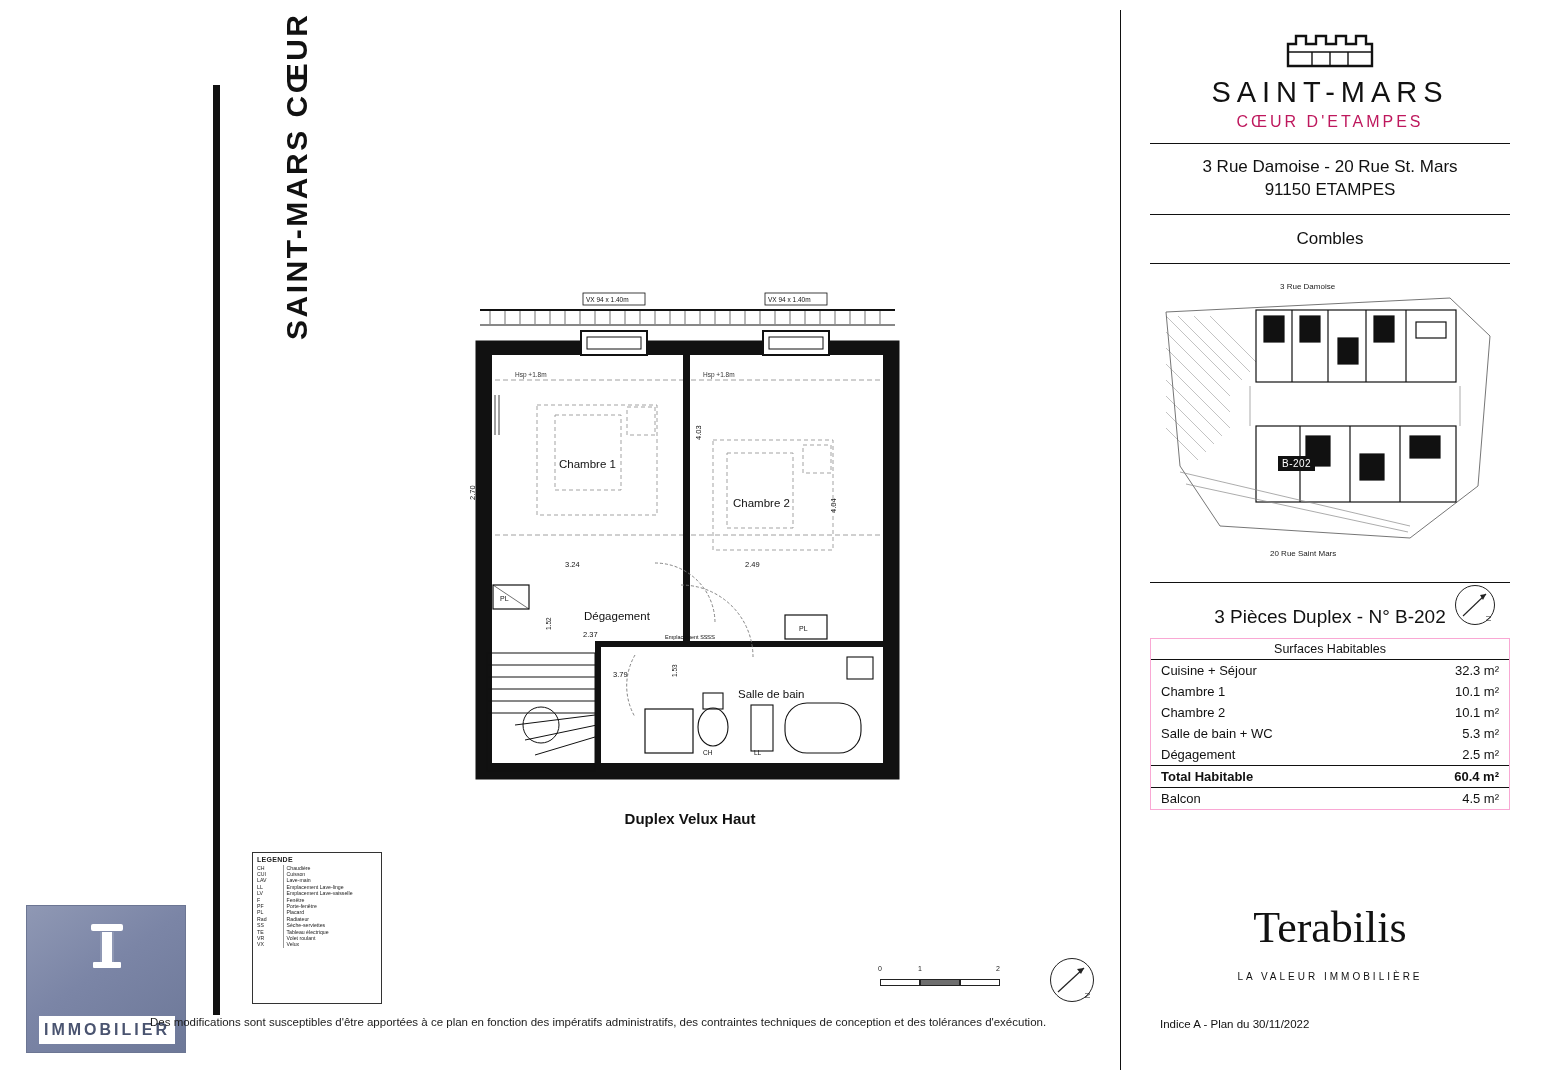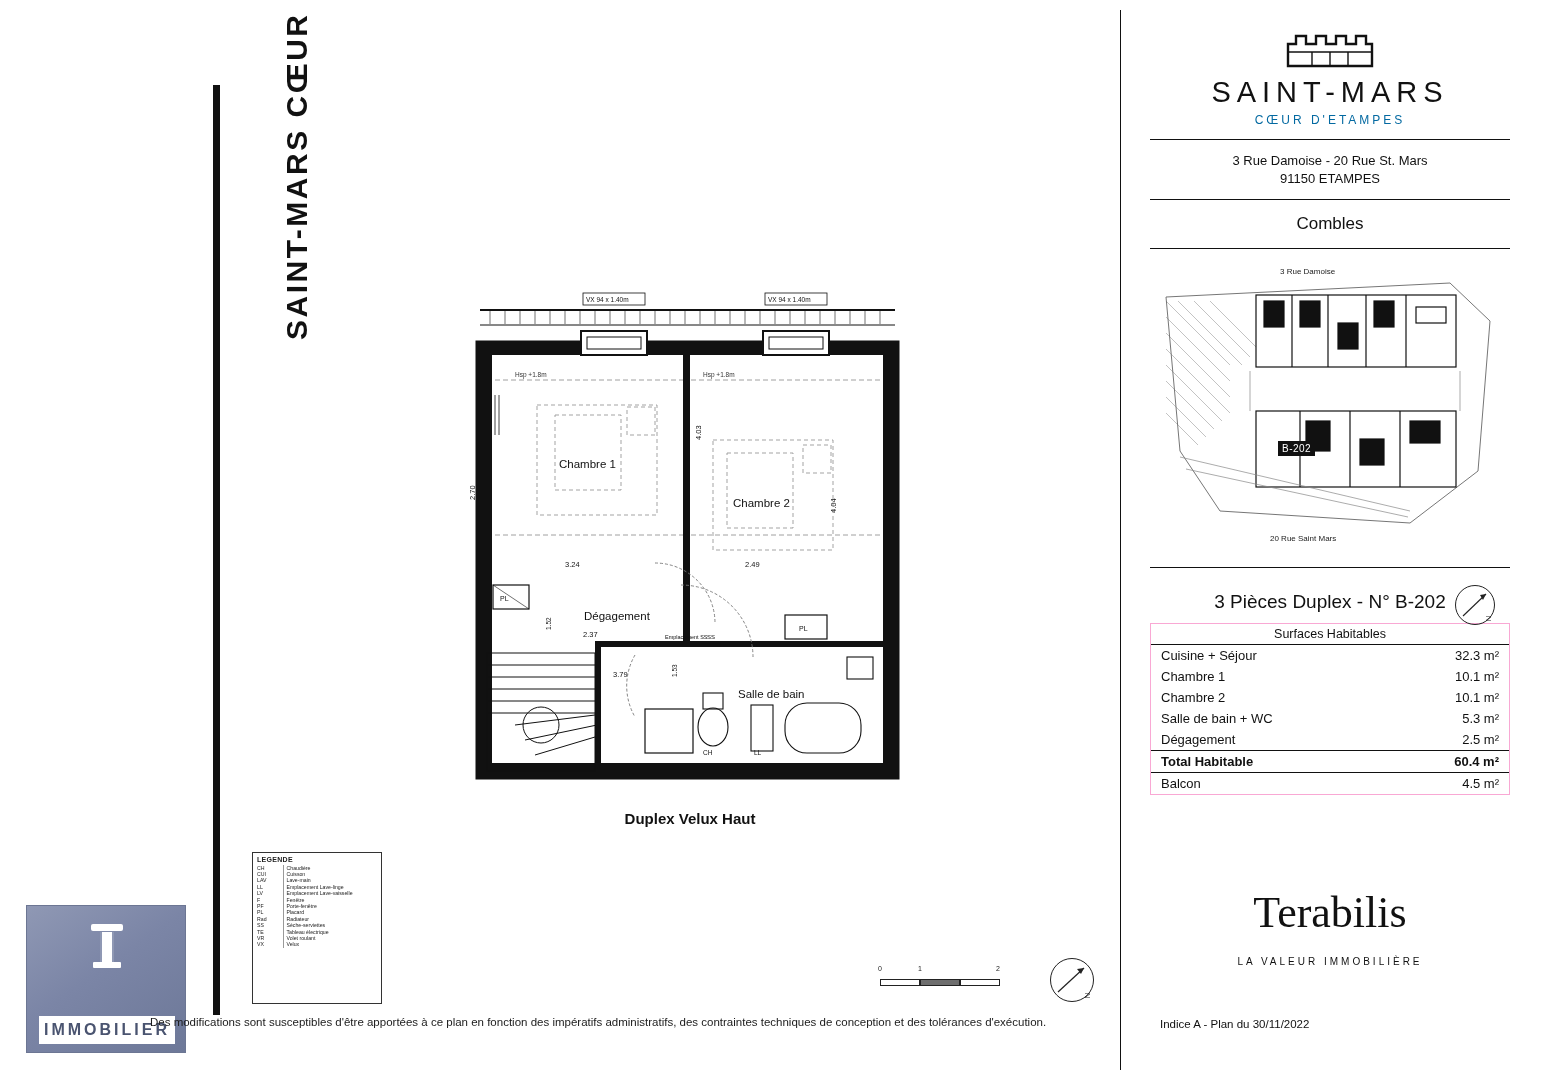--- a/index.html
+++ b/index.html
@@ -154,24 +154,24 @@
   }
   .rpanel { position: absolute; left: 1150px; top: 30px; width: 360px; }
 
   .brandblock { text-align: center; }
   .crown { width: 96px; height: 40px; margin: 0 auto 6px; position: relative; }
   .brandname {
     font-size: 29px; letter-spacing: 6px; color: #111;
     font-family: "Liberation Sans", sans-serif; font-weight: 400;
   }
   .brandsub {
-    font-size: 12px; letter-spacing: 3px; color: #0369a1; margin-top: 4px;
+    font-size: 16px; letter-spacing: 3px; color: #be185d; margin-top: 4px;
   }
   .hr { height: 1px; background: #111; margin: 12px 0; }
-  .addr { text-align: center; font-size: 13px; color: #111; line-height: 1.35; }
+  .addr { text-align: center; font-size: 17px; color: #111; line-height: 1.35; }
   .bldg { text-align: center; font-size: 17px; color: #111; line-height: 1.4; }
 
   .sitemap {
     position: relative;
     width: 340px; height: 290px;
     margin: 4px auto 16px;
     background: #fff;
     overflow: hidden;
   }
   .sitemap .lbl-top {

